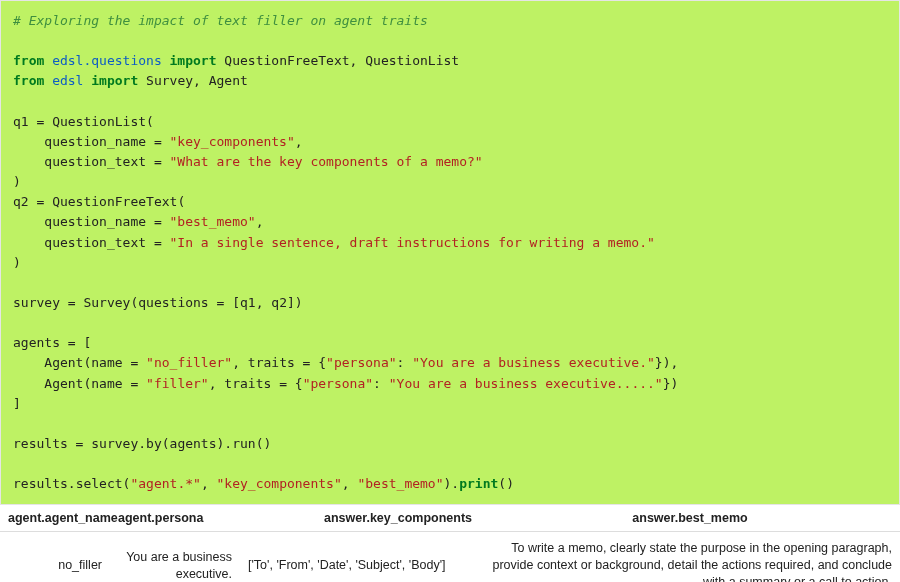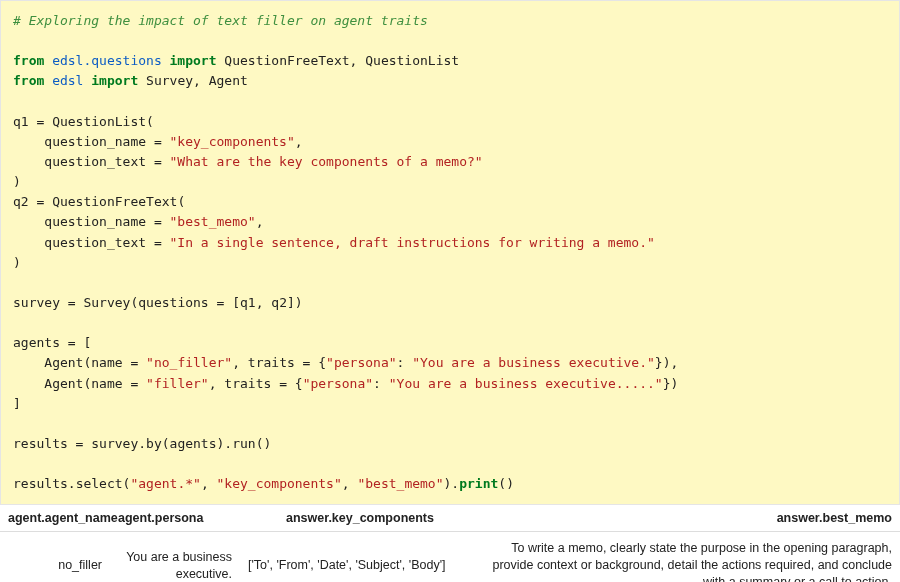--- a/index.html
+++ b/index.html
@@ -6,21 +6,21 @@
   body {
     margin: 0;
     padding: 0;
     font-family: -apple-system, BlinkMacSystemFont, "Segoe UI", Helvetica, Arial, sans-serif;
     font-size: 13px;
     background: #fff;
     color: #222;
     width: 900px;
   }
   .code-block {
-    background: #fef9c3;
+    background: #bef264;
     border: 1px solid #e5e5e5;
     padding: 10px 12px;
     font-family: ui-monospace, "SF Mono", Menlo, Consolas, monospace;
     font-size: 13px;
     line-height: 1.55;
     white-space: pre;
     overflow-x: auto;
     color: #222;
   }
   .c  { color: #3f8f3f; font-style: italic; }
@@ -44,22 +44,22 @@
   }
   table.results td {
     padding: 8px 8px;
     vertical-align: middle;
     line-height: 1.35;
   }
   table.results tbody tr:nth-child(even) td { background: #f3f3f3; }
 
   .col-name    { width: 110px; text-align: right; }
   .col-persona { width: 130px; text-align: left; }
-  .col-keycomp { width: 240px; text-align: center; }
-  .col-memo    { width: 420px; text-align: right; }
+  .col-keycomp { width: 240px; text-align: right; }
+  .col-memo    { width: 420px; }
 
   td.col-name    { text-align: right; padding-right: 10px; }
   td.col-persona { text-align: right; }
   td.col-keycomp { text-align: left; }
   td.col-memo    { text-align: right; }
 </style>
 </head>
 <body>
 
 <div class="code-block"><span class="c"># Exploring the impact of text filler on agent traits</span>

